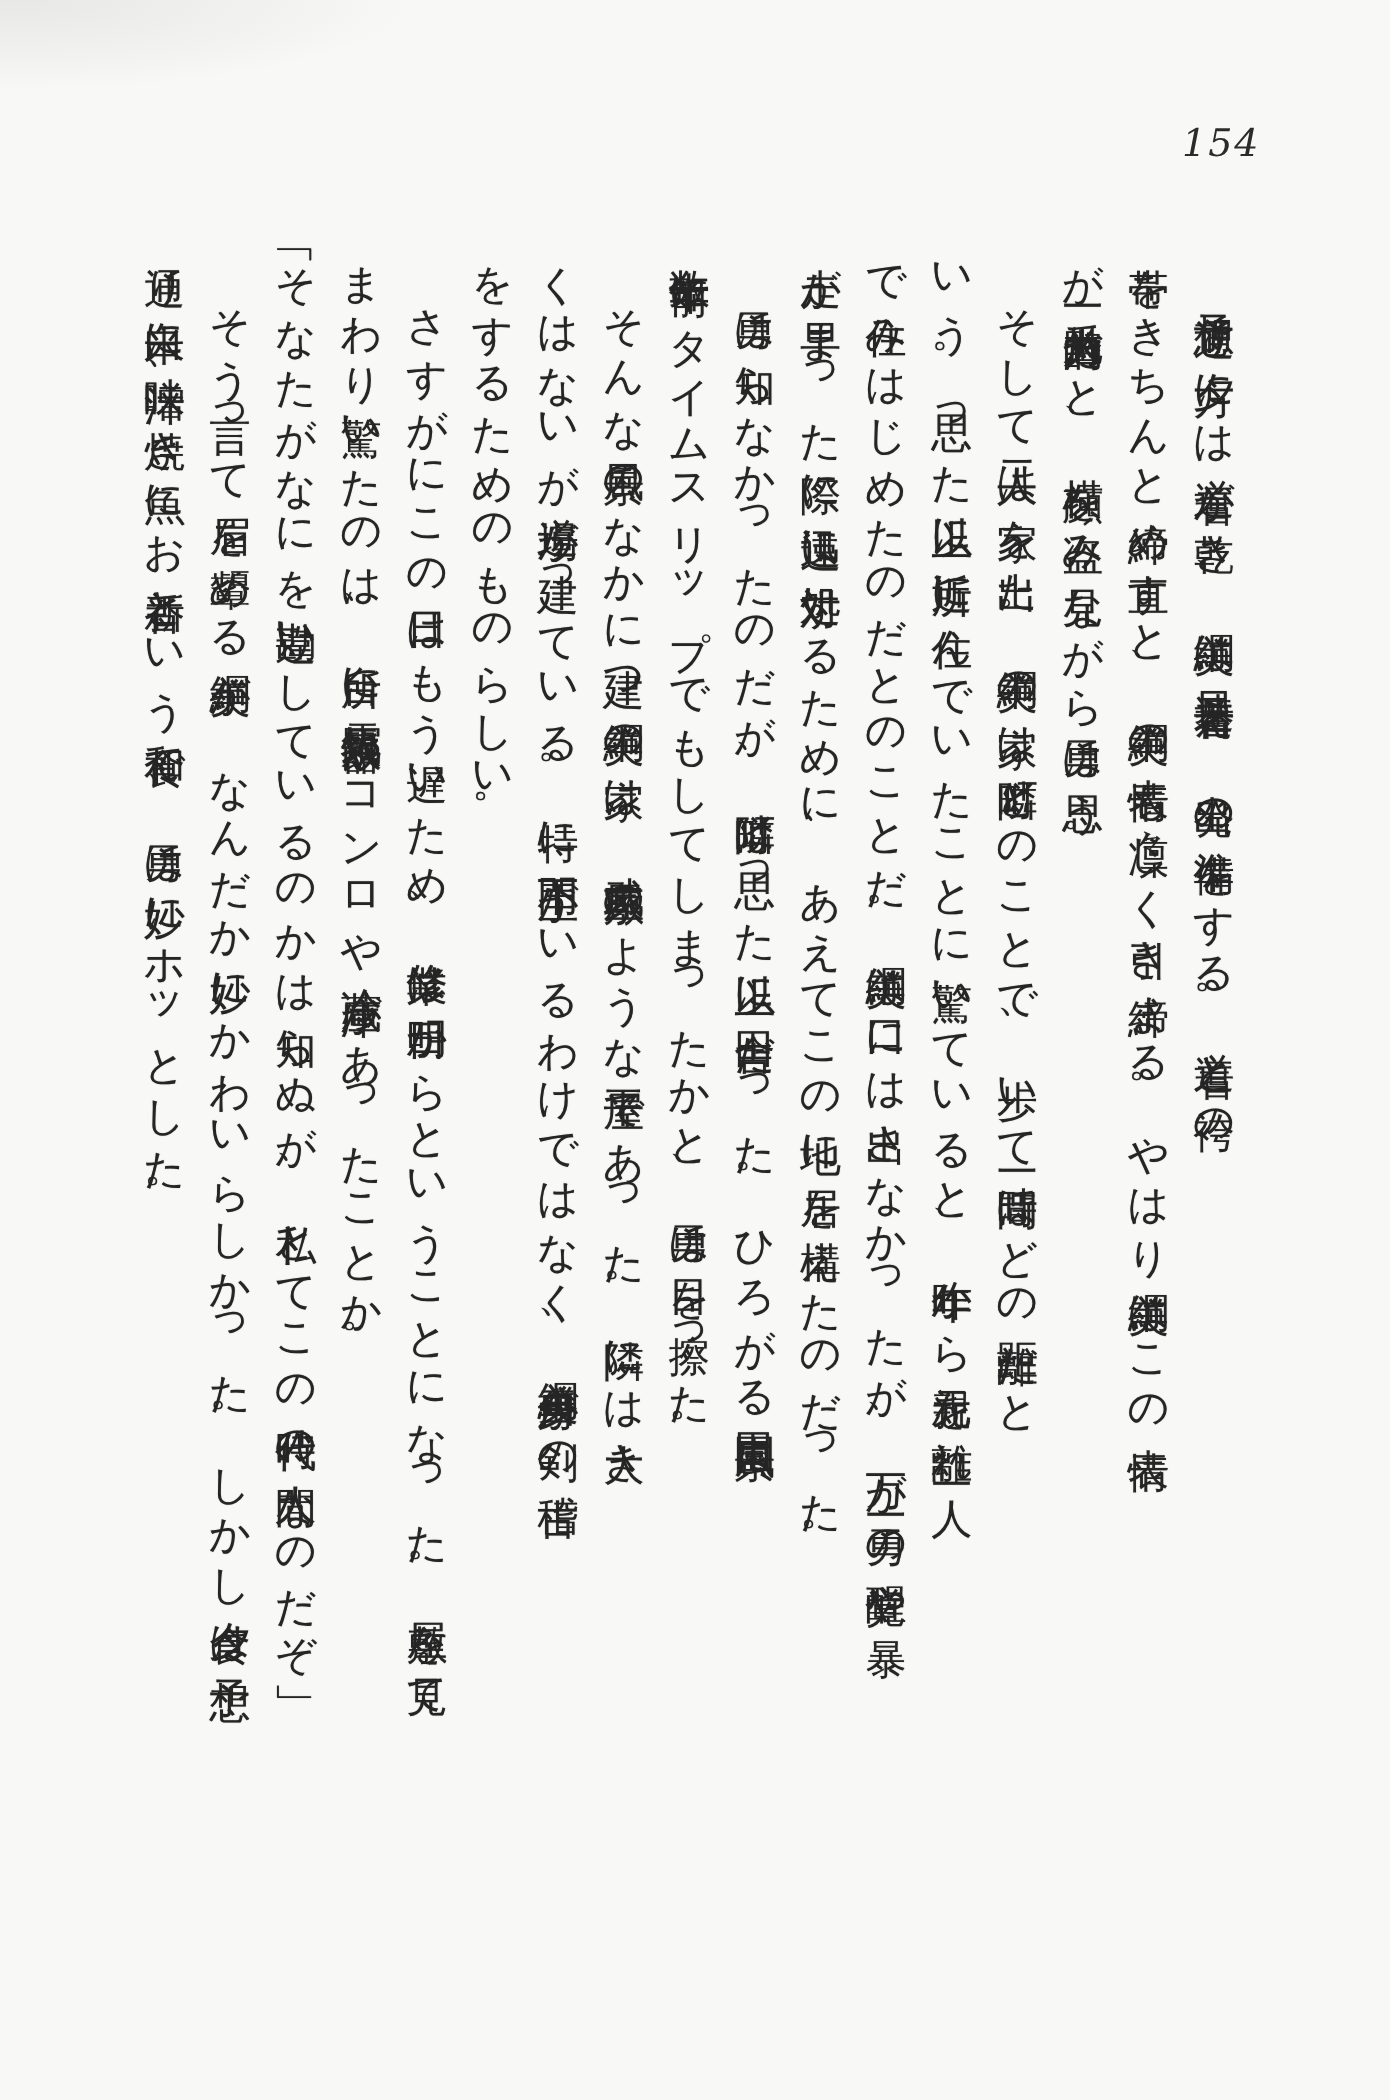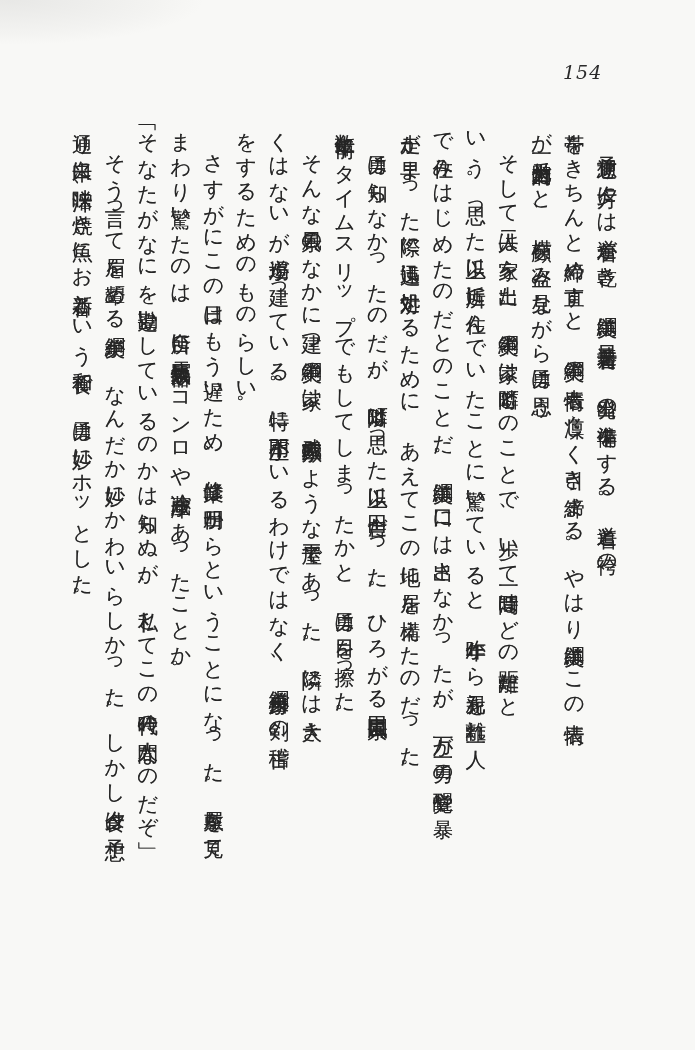--- a/index.html
+++ b/index.html
@@ -17,21 +17,21 @@
   
   .scan-artifact {
     position: absolute;
     left: 0; top: 0;
     width: 260px; height: 70px;
     background: radial-gradient(ellipse 260px 60px at 10px 0px, rgba(90,90,90,0.10), rgba(120,120,120,0.04) 55%, rgba(0,0,0,0) 75%);
     pointer-events: none;
   }
   .page-number {
     position: absolute;
-    left: 563px;
+    left: 591px;
     top: 61px;
     font-size: 19px;
     font-style: italic;
     letter-spacing: 1px;
     color: #2b2b2b;
   }
   
   .text-area {
     position: absolute;
     top: 118px;

